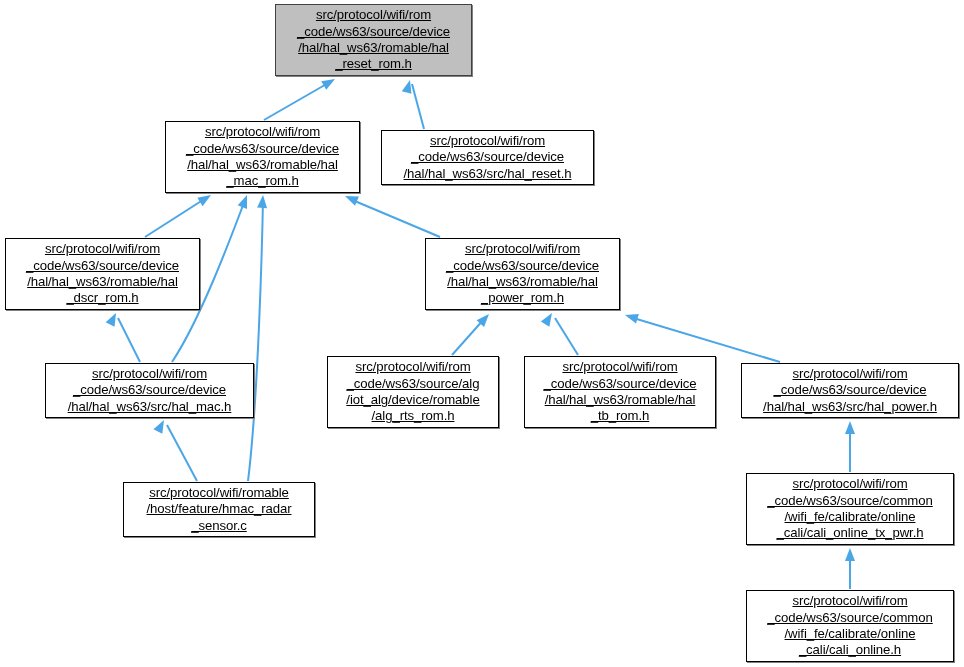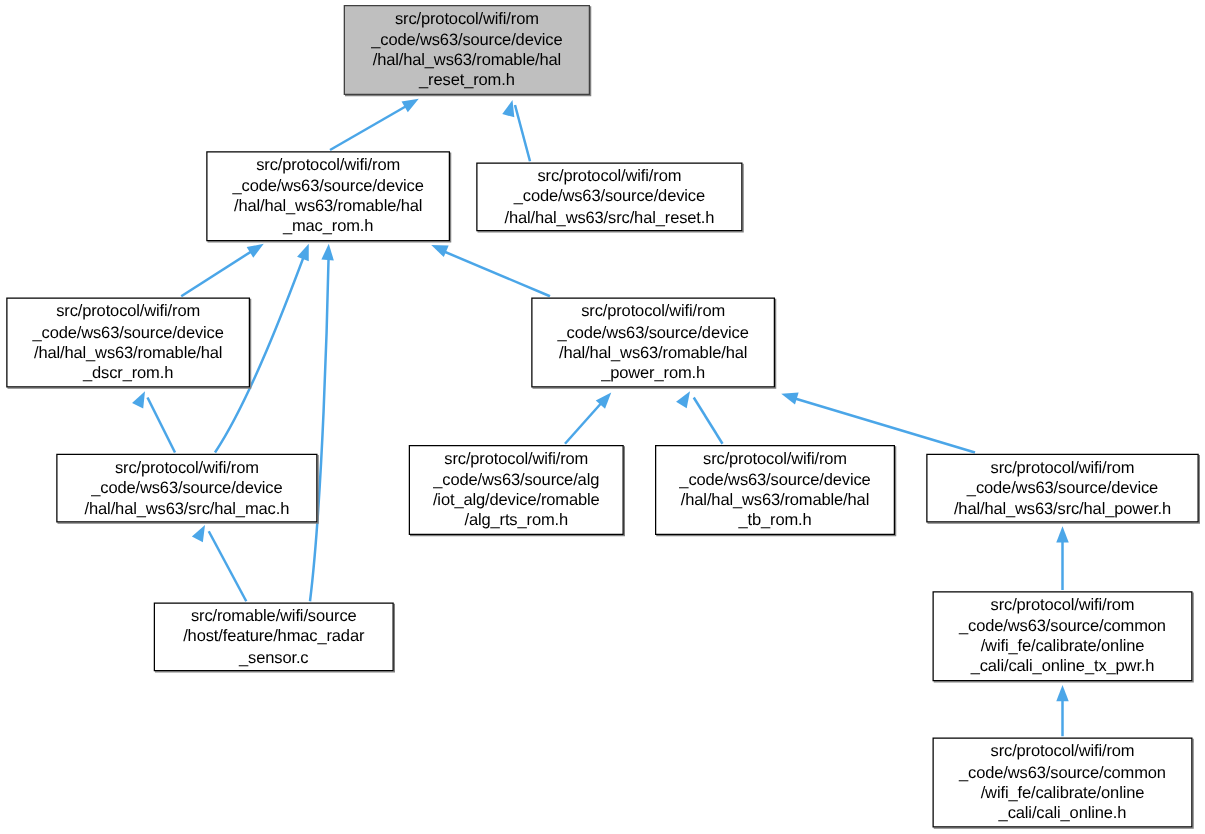--- a/index.html
+++ b/index.html
@@ -34,20 +34,21 @@
     justify-content: flex-end;
     text-align: center;
     padding: 5px 4px;
     font-size: 13.2px;
     line-height: 16.4px;
     color: #000000;
     white-space: pre-line;
     letter-spacing: -0.1px;
     box-shadow: 1px 1px 0 0 #808080;
     z-index: 2;
+    text-decoration: underline;
   }
   .node.root {
     background: #bfbfbf;
     border: 1px solid #404040;
   }
   .node-label {
     display: block;
     width: 100%;
     white-space: pre-line;
   }
@@ -136,21 +137,21 @@
 _code/ws63/source/alg
 /iot_alg/device/romable
 /alg_rts_rom.h</span></div>
     <div class="node" style="left: 524px; top: 356px; width: 192px; height: 72px;"><span class="node-label">src/protocol/wifi/rom
 _code/ws63/source/device
 /hal/hal_ws63/romable/hal
 _tb_rom.h</span></div>
     <div class="node" style="left: 741px; top: 363px; width: 218px; height: 55px;"><span class="node-label">src/protocol/wifi/rom
 _code/ws63/source/device
 /hal/hal_ws63/src/hal_power.h</span></div>
-    <div class="node" style="left: 123px; top: 482px; width: 192px; height: 55px;"><span class="node-label">src/romable/wifi/source
+    <div class="node" style="left: 123px; top: 482px; width: 192px; height: 55px;"><span class="node-label">src/protocol/wifi/romable
 /host/feature/hmac_radar
 _sensor.c</span></div>
     <div class="node" style="left: 746px; top: 473px; width: 208px; height: 72px;"><span class="node-label">src/protocol/wifi/rom
 _code/ws63/source/common
 /wifi_fe/calibrate/online
 _cali/cali_online_tx_pwr.h</span></div>
     <div class="node" style="left: 746px; top: 590px; width: 208px; height: 72px;"><span class="node-label">src/protocol/wifi/rom
 _code/ws63/source/common
 /wifi_fe/calibrate/online
 _cali/cali_online.h</span></div>

